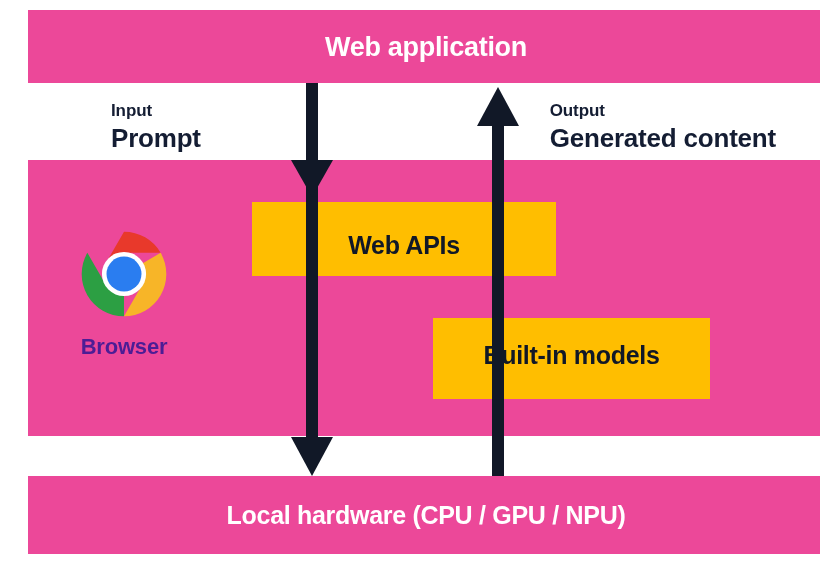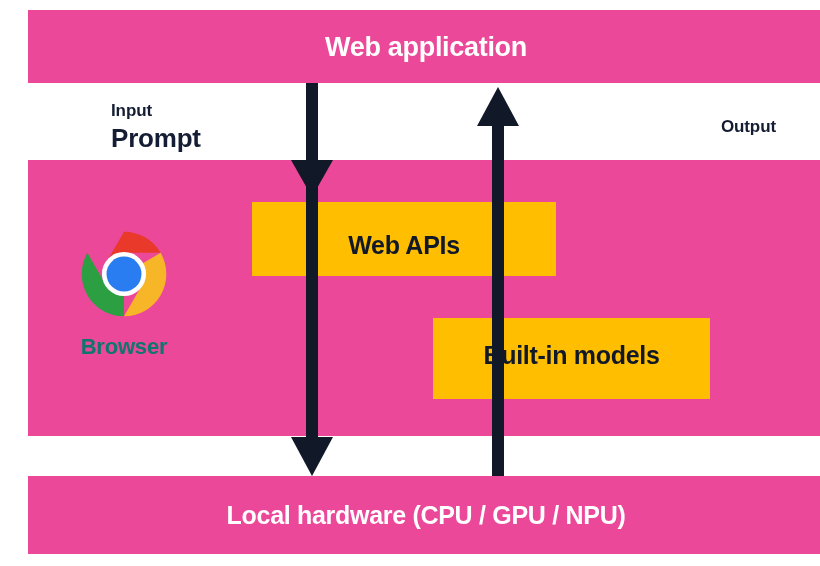--- a/index.html
+++ b/index.html
@@ -85,21 +85,21 @@
     font-weight: 700;
     letter-spacing: -0.2px;
   }
   #caption-input {
     left: 111px;
     top: 100px;
     text-align: left;
   }
   #caption-output {
     right: 44px;
-    top: 116px;
+    top: 100px;
     text-align: left;
   }
 
   
   #arrow-layer {
     position: absolute;
     left: 0;
     top: 0;
     width: 820px;
     height: 566px;
@@ -114,21 +114,21 @@
     width: 132px;
     text-align: center;
   }
   #chrome-logo {
     display: block;
     margin: 0 auto;
   }
   #browser-label {
     display: block;
     margin-top: 14px;
-    color: #0f766e;
+    color: #4c1d95;
     font-size: 22px;
     font-weight: 700;
     letter-spacing: -0.2px;
   }
 
   
   .ybox {
     position: absolute;
     background: #ffbe00;
     color: #111827;
@@ -169,20 +169,21 @@
     <div class="band-title">Web application</div>
   </div>
 
   <div id="caption-input" class="caption">
     <span class="small">Input</span>
     <span class="big">Prompt</span>
   </div>
 
   <div id="caption-output" class="caption">
     <span class="small">Output</span>
+    <span class="big">Generated content</span>
   </div>
 
   <div id="band-middle" class="band"></div>
 
   <div id="browser-group">
     <svg id="chrome-logo" width="92" height="92" viewBox="0 0 100 100" aria-hidden="true">
 
       <path d="M50 4 A46 46 0 0 1 89.83 27 L50 27 A23 23 0 0 0 30.08 38.5 Z" fill="#e8392b"></path>
 
       <path d="M89.83 27 A46 46 0 0 1 50 96 L69.92 61.5 A23 23 0 0 0 69.92 38.5 Z" fill="#f7b528"></path>

